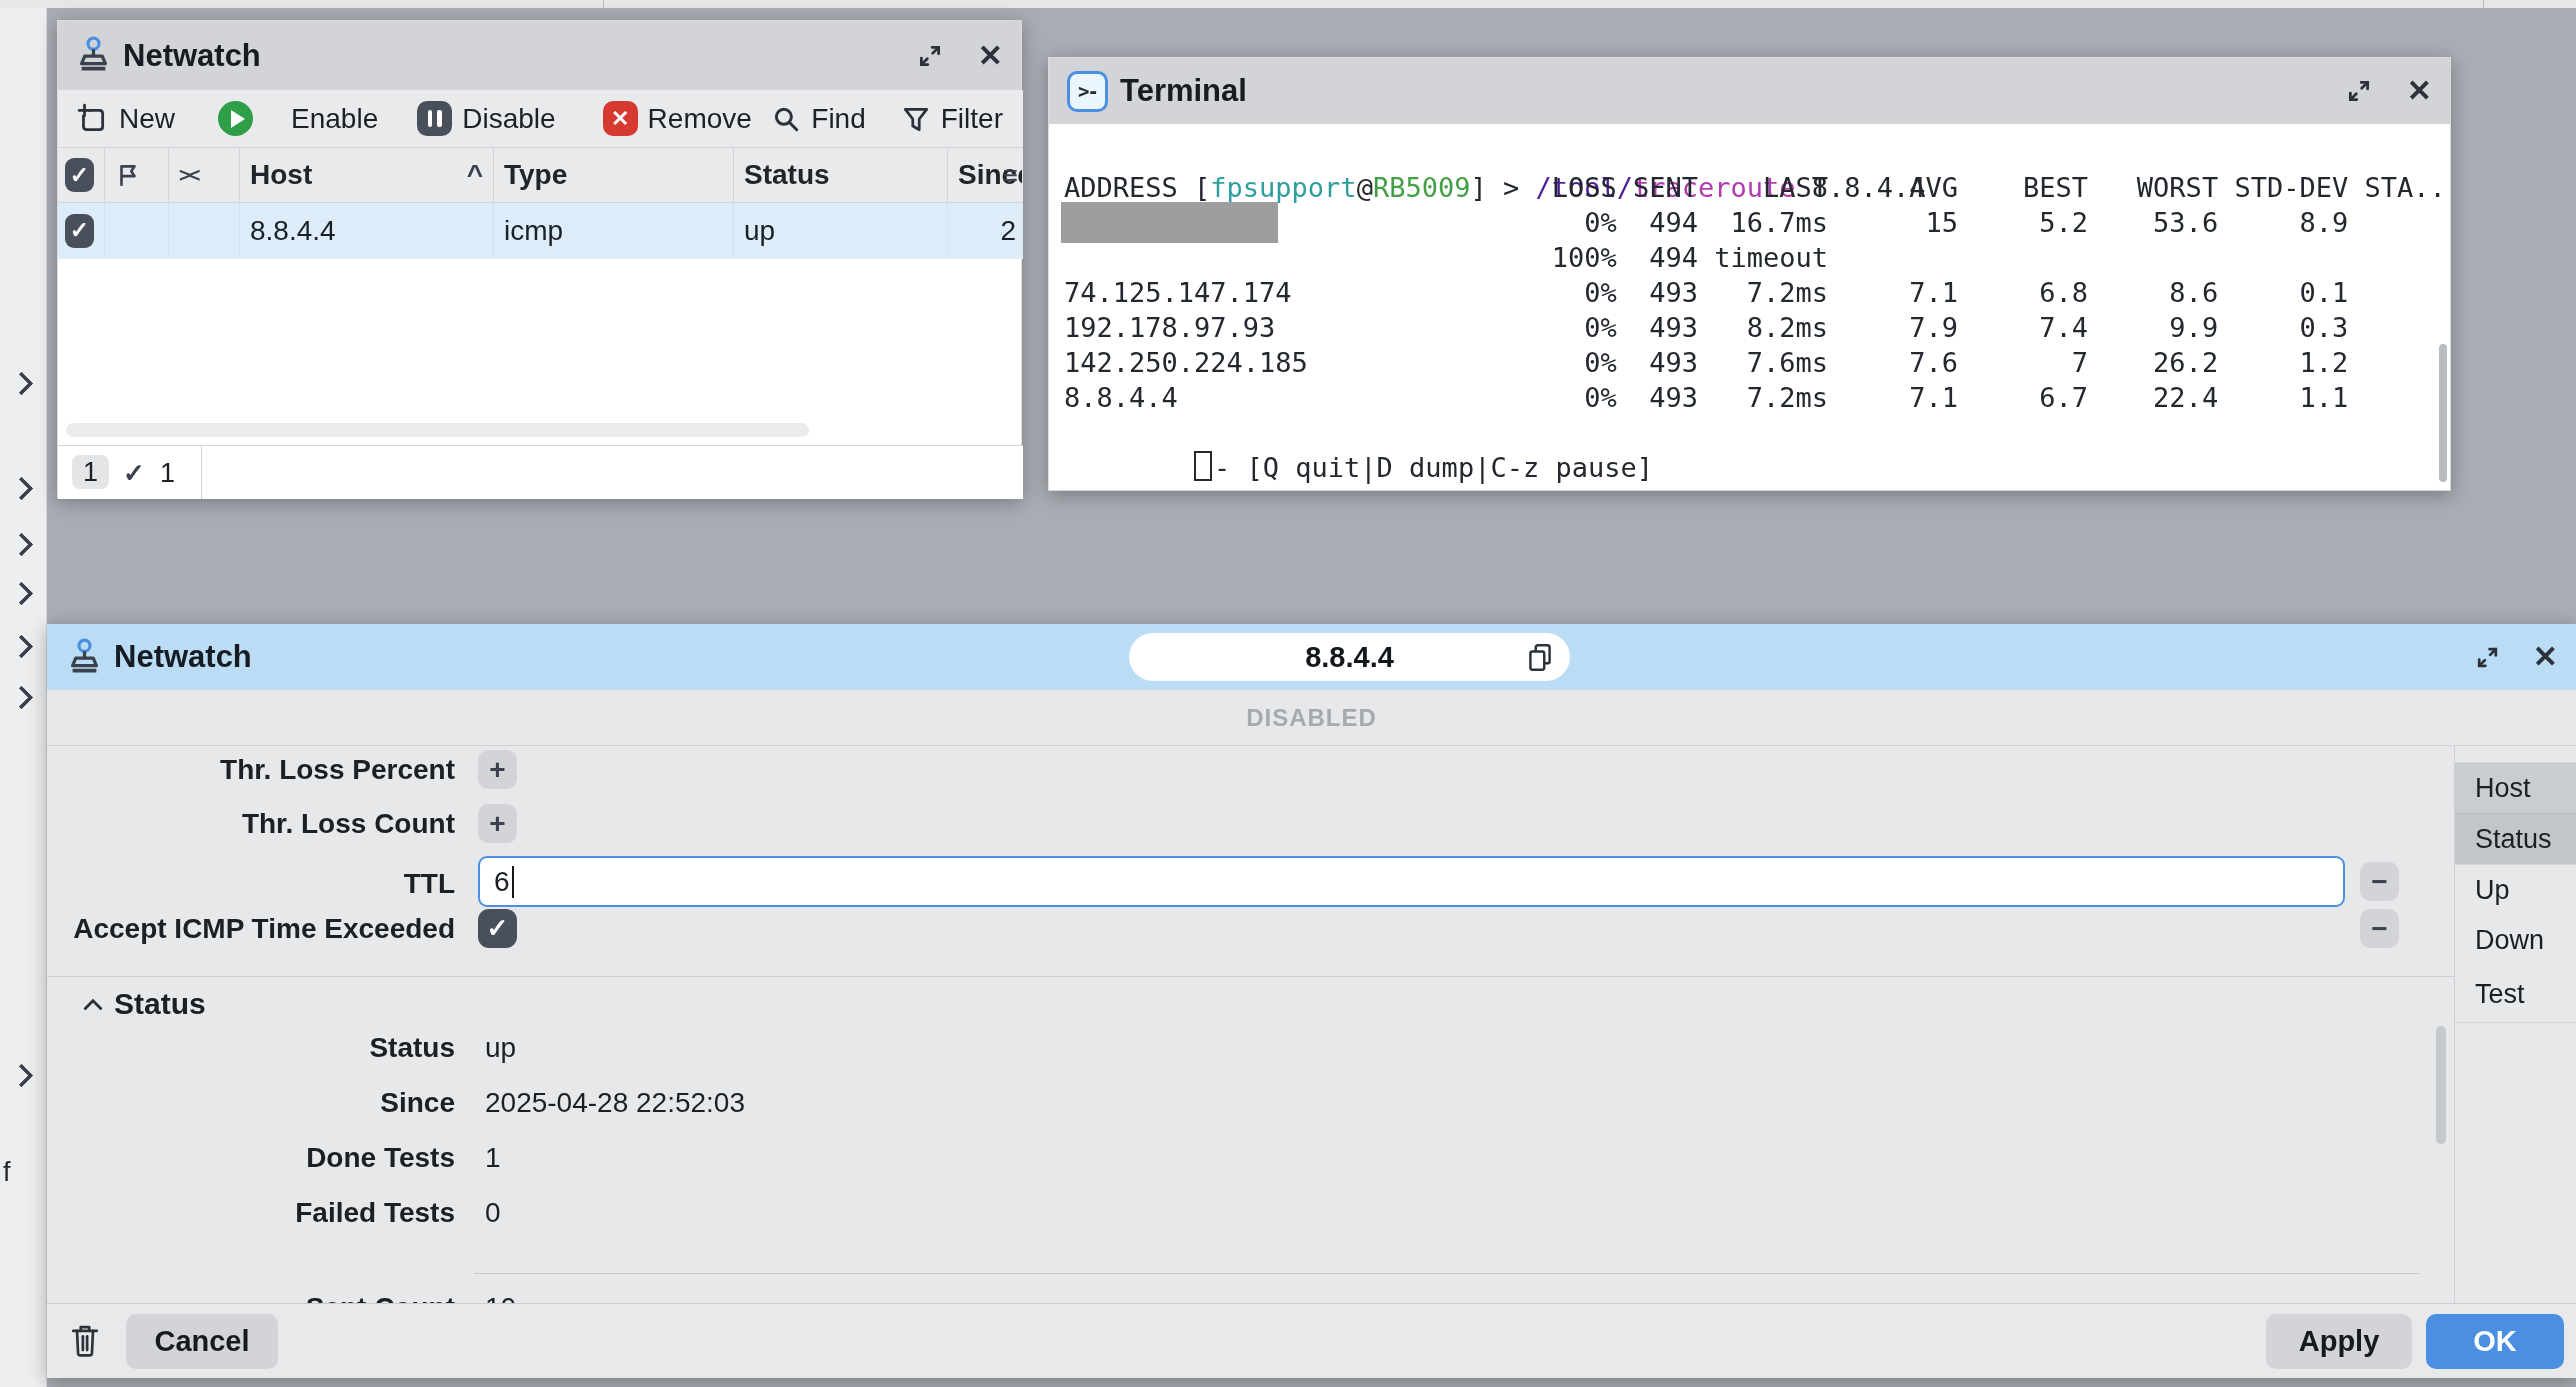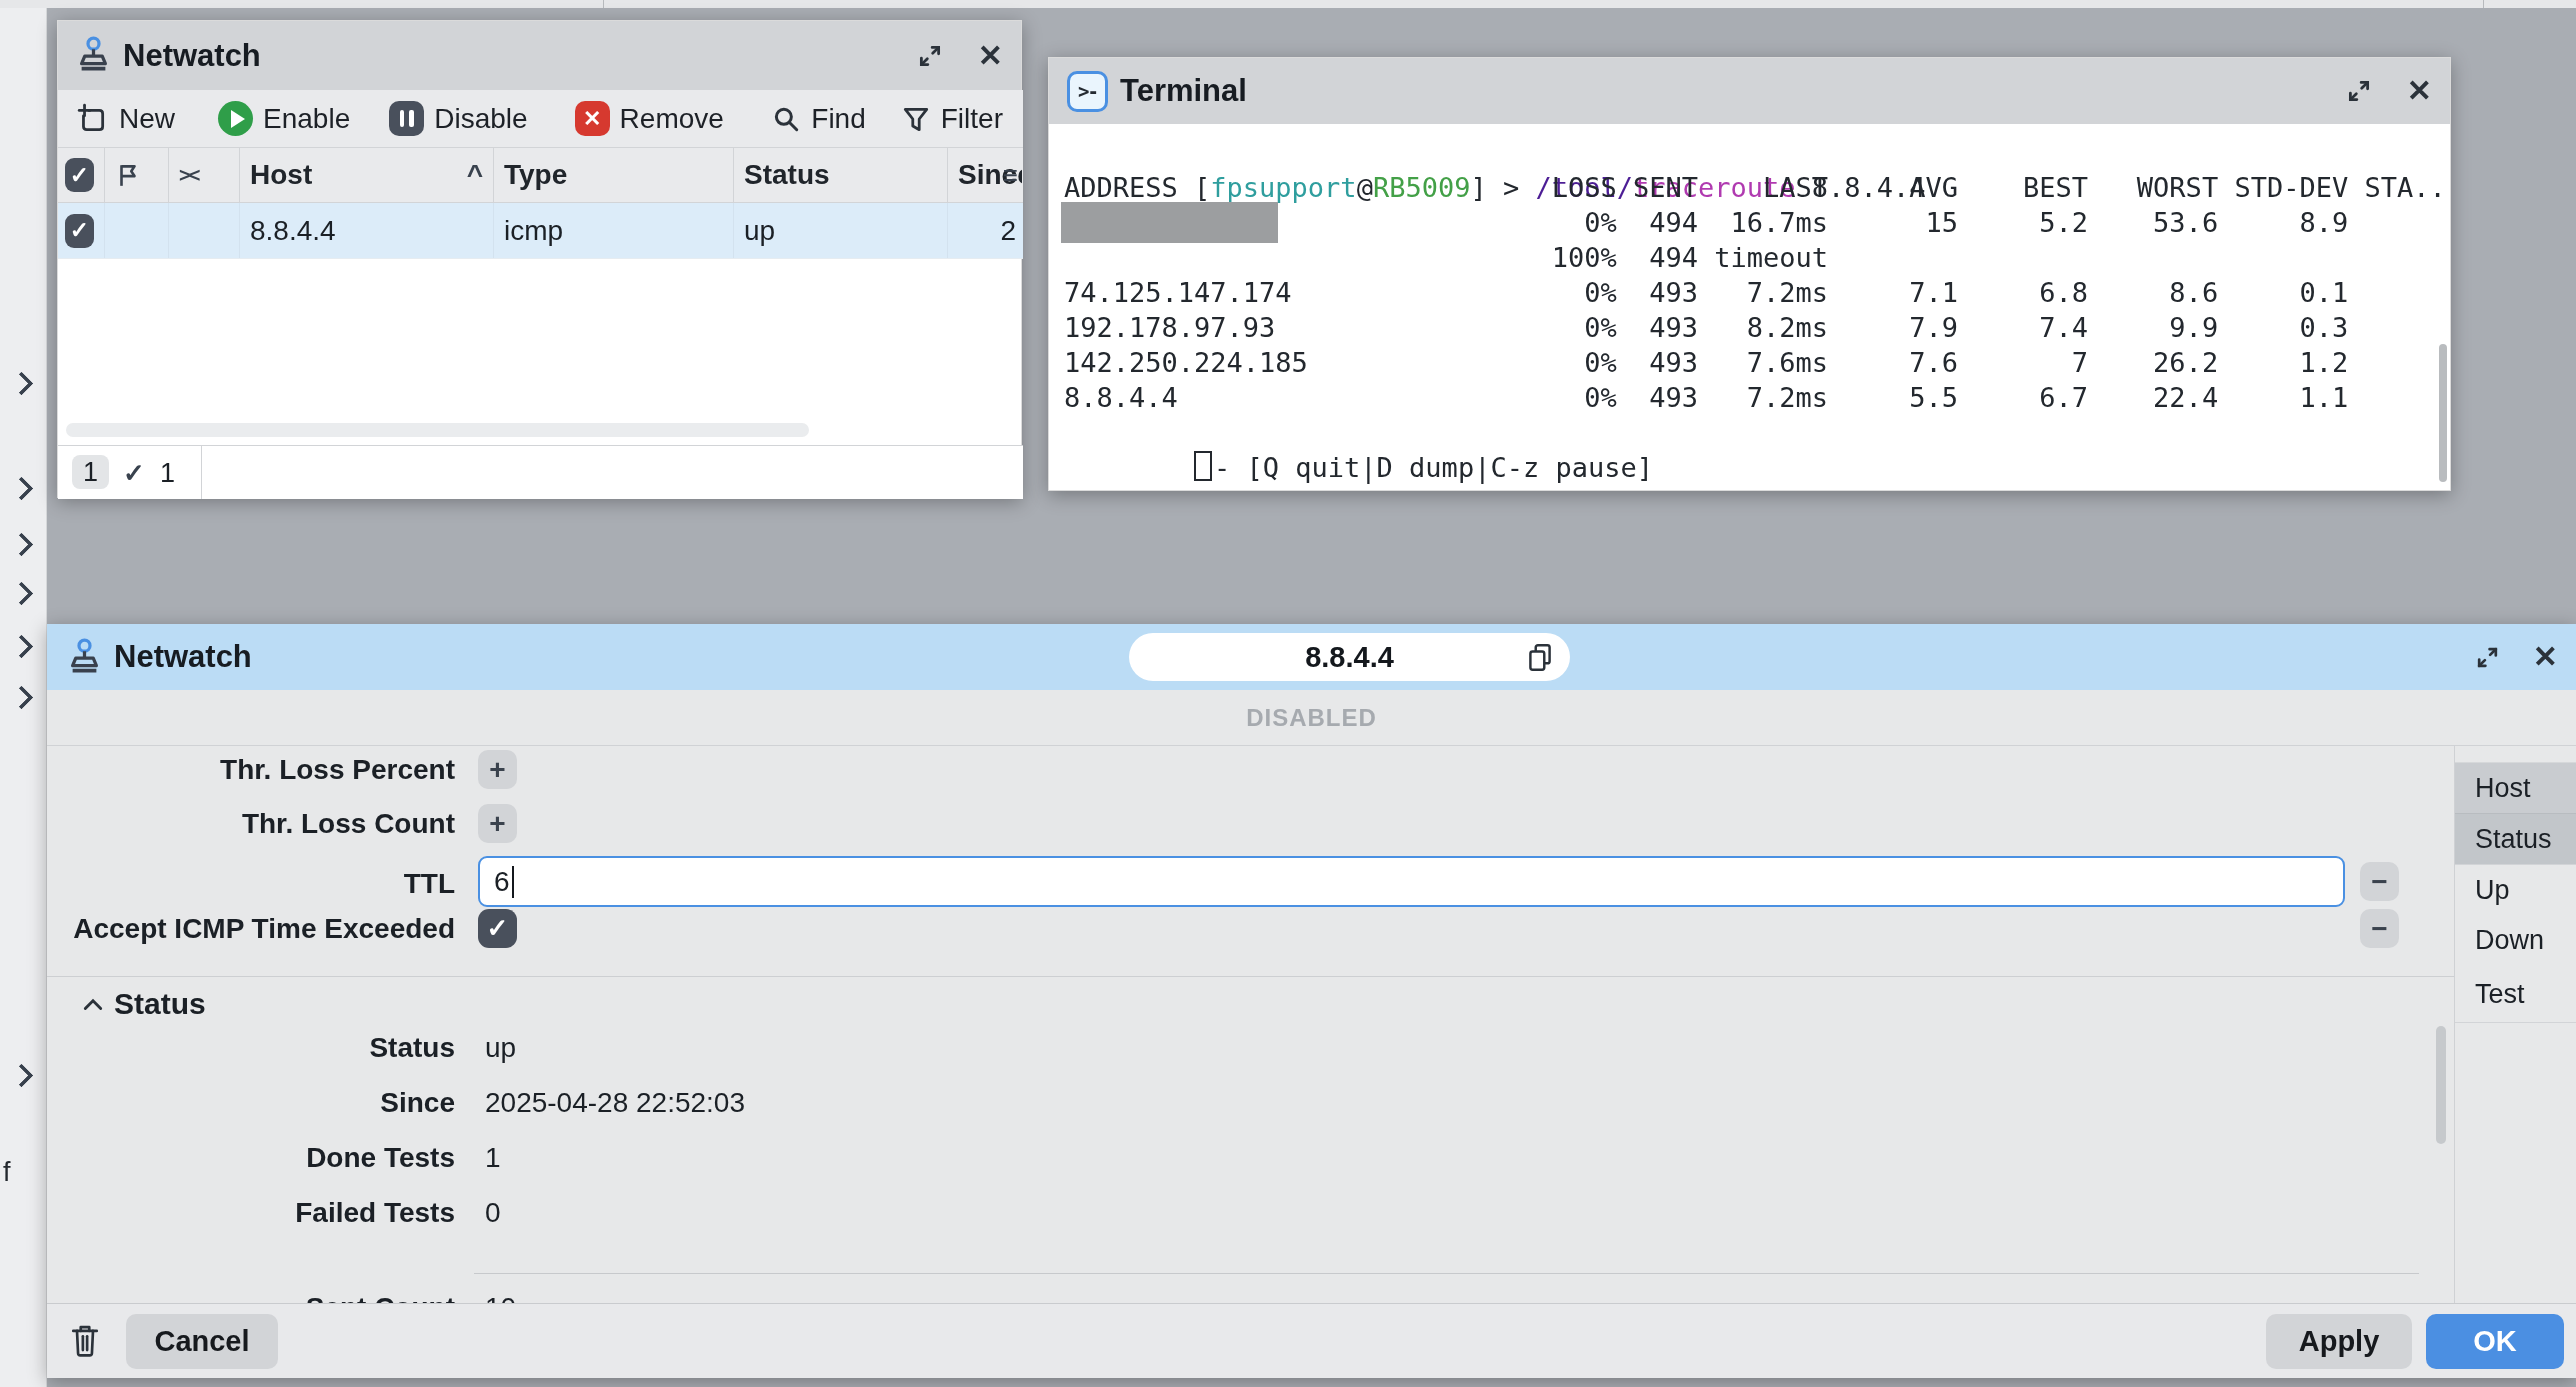--- a/index.html
+++ b/index.html
@@ -80,21 +80,21 @@
       <span class="tool">
         <span class="iconbadge">
           <svg width="32" height="32" viewBox="0 0 30 30" fill="none" stroke="#2b323a" stroke-width="2.6" stroke-linecap="round">
             <path d="M12 7 H22 Q25 7 25 10 V22 Q25 25 22 25 H10 Q7 25 7 22 V12"></path>
             <path d="M8 2 V12"></path>
               <path d="M3 7 H13"></path>
           </svg>
         </span>
         <span class="lbl">New</span>
       </span>
-      <span class="tool" style="margin-left:43px;">
+      <span class="tool" style="margin-left:43px;gap:28px;">
         <span class="iconbadge" style="border-radius:50%;background:#2f9e49;">
           <span style="display:block;width:0;height:0;border-left:14px solid #fff;border-top:9px solid transparent;border-bottom:9px solid transparent;margin-left:4px;"></span>
         </span>
         <span class="lbl">Enable</span>
       </span>
       <span class="tool" style="margin-left:39px;">
         <span class="iconbadge" style="border-radius:10px;background:#49505c;gap:5px;">
           <span style="display:block;width:4.4px;height:17px;background:#fff;border-radius:2px;"></span>
           <span style="display:block;width:4.4px;height:17px;background:#fff;border-radius:2px;"></span>
         </span>
@@ -192,21 +192,21 @@
     <div class="abs" style="left:15px;top:77px;width:1375px;">
       <div class="tline">
         <span>[</span><span style="color:#2f9e9e;">fpsupport</span><span>@</span><span style="color:#43a047;">RB5009</span><span>] &gt; </span><span style="color:#4c1d95;">/tool/</span><span style="color:#b03ab0;">traceroute</span><span> 8.8.4.4</span>
       </div>
       <div class="tline">ADDRESS                       LOSS SENT    LAST     AVG    BEST   WORST STD-DEV STA..</div>
       <div class="tline">                                0%  494  16.7ms      15     5.2    53.6     8.9</div>
       <div class="tline">                              100%  494 timeout</div>
       <div class="tline">74.125.147.174                  0%  493   7.2ms     7.1     6.8     8.6     0.1</div>
       <div class="tline">192.178.97.93                   0%  493   8.2ms     7.9     7.4     9.9     0.3</div>
       <div class="tline">142.250.224.185                 0%  493   7.6ms     7.6       7    26.2     1.2</div>
-      <div class="tline">8.8.4.4                         0%  493   7.2ms     5.5     6.7    22.4     1.1</div>
+      <div class="tline">8.8.4.4                         0%  493   7.2ms     7.1     6.7    22.4     1.1</div>
       <div class="tline">
         <span style="display:inline-block;width:14px;height:26px;border:2.5px solid #23282e;vertical-align:-4px;margin-right:2px;"></span><span>- [Q quit|D dump|C-z pause]</span>
       </div>
     </div>
 
     <div class="abs" style="left:12px;top:144px;width:217px;height:41px;background:#9c9ea0;"></div>
 
     <div class="abs" style="left:1390px;top:286px;width:8px;height:138px;border-radius:4px;background:#b9bcbf;"></div>
   </div>
 

